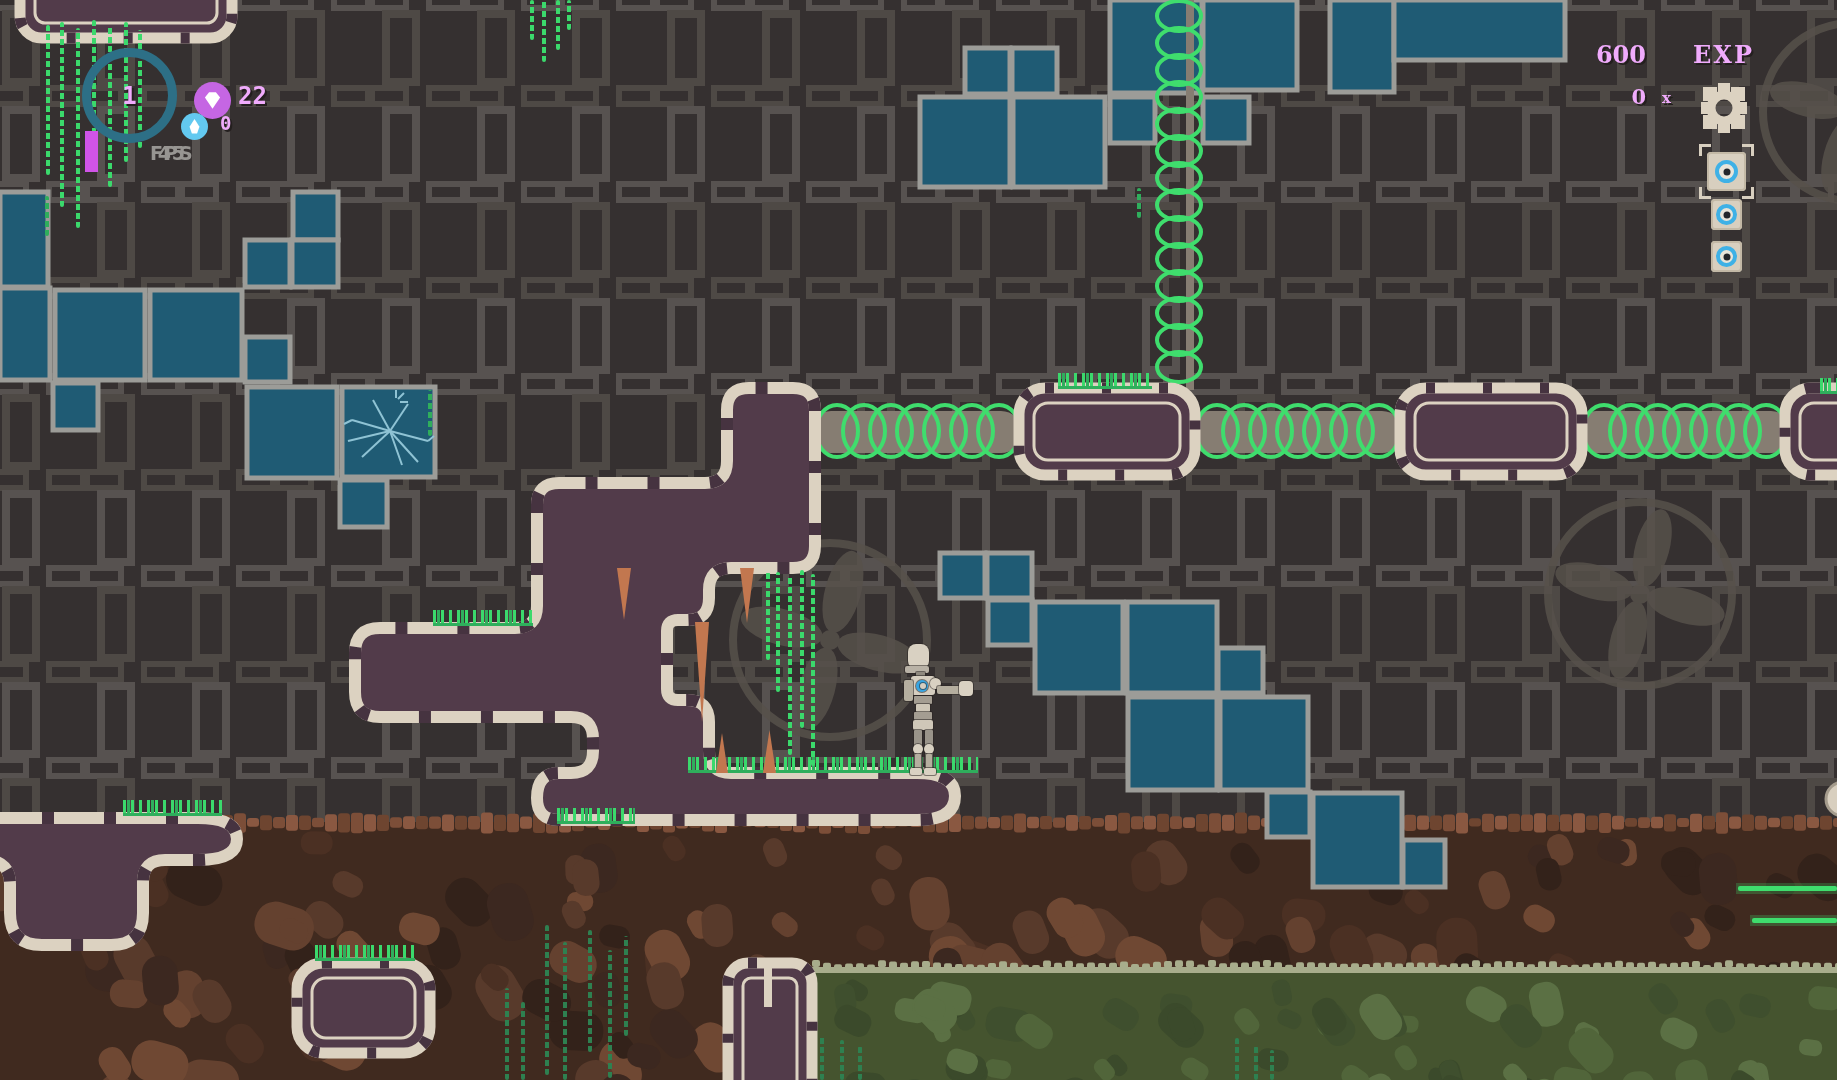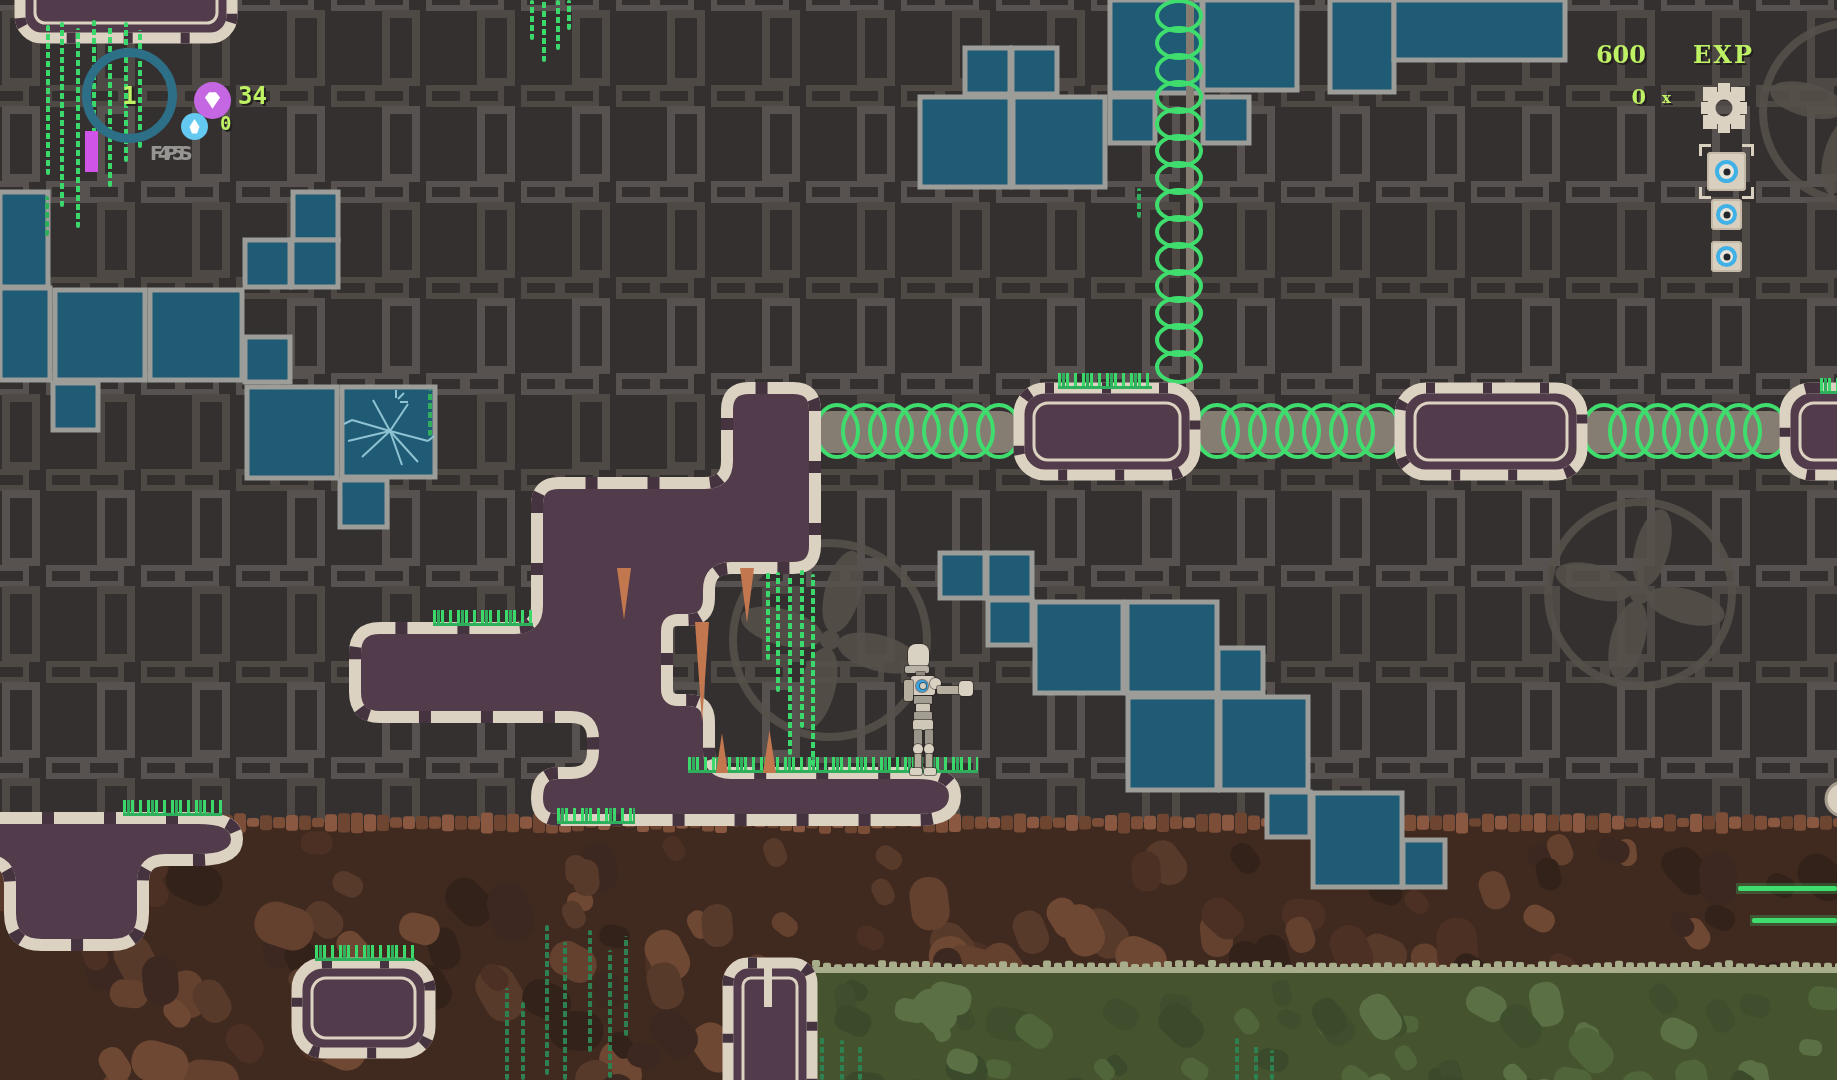--- a/index.html
+++ b/index.html
@@ -1,20 +1,20 @@
 <!DOCTYPE html>
 <html><head>
 <meta charset="utf-8">
 <style>
   html,body{margin:0;padding:0;background:#1e1b1b;}
   #stage{position:relative;width:1837px;height:1080px;overflow:hidden;background:#353030;
          font-family:"DejaVu Sans",sans-serif;}
   #stage *{position:absolute;box-sizing:border-box;}
   svg{display:block;}
-  .px{color:#bef264;text-shadow:2px 2px 0 #241f1f;font-weight:bold;}
+  .px{color:#f0abfc;text-shadow:2px 2px 0 #241f1f;font-weight:bold;}
   .serif{font-family:"DejaVu Serif",serif;}
   .mono{font-family:"DejaVu Sans Mono",monospace;}
   .ring{left:82px;top:48px;width:95px;height:95px;border:9px solid #2d6f86;border-radius:50%;}
   .lvl{position:absolute;left:0;top:0;width:77px;height:77px;display:flex;align-items:center;justify-content:center;
        font-size:24px;}
   .badge{border-radius:50%;display:flex;align-items:center;justify-content:center;}
   .badge-shield{left:194px;top:82px;width:37px;height:37px;background:#c566e3;}
   .glyph-shield{position:static;width:19px;height:18px;background:#fff;
        clip-path:polygon(50% 96%,90% 34%,68% 4%,32% 4%,10% 34%);}
   .badge-water{left:181px;top:113px;width:27px;height:27px;background:#63c9f0;}
@@ -1517,21 +1517,21 @@
         <div class="chpart" style="position: absolute; left: 21px; top: 128px; width: 12px; height: 7px; background: rgb(217, 209, 194); border-radius: 2px;"></div>
       </div>
     </div>
 
   <div class="ring">
     <span class="lvl px mono">1</span>
   </div>
   <div class="badge badge-shield">
     <span class="glyph-shield"></span>
   </div>
-  <span class="c38 px mono">34</span>
+  <span class="c38 px mono">22</span>
   <div class="badge badge-water">
     <span class="glyph-drop"></span>
   </div>
   <span class="c0 px mono">0</span>
   <span class="fps">
     <span>FPS</span>&nbsp;
     <span>45</span>
   </span>
   <div class="mbar"></div>
 

